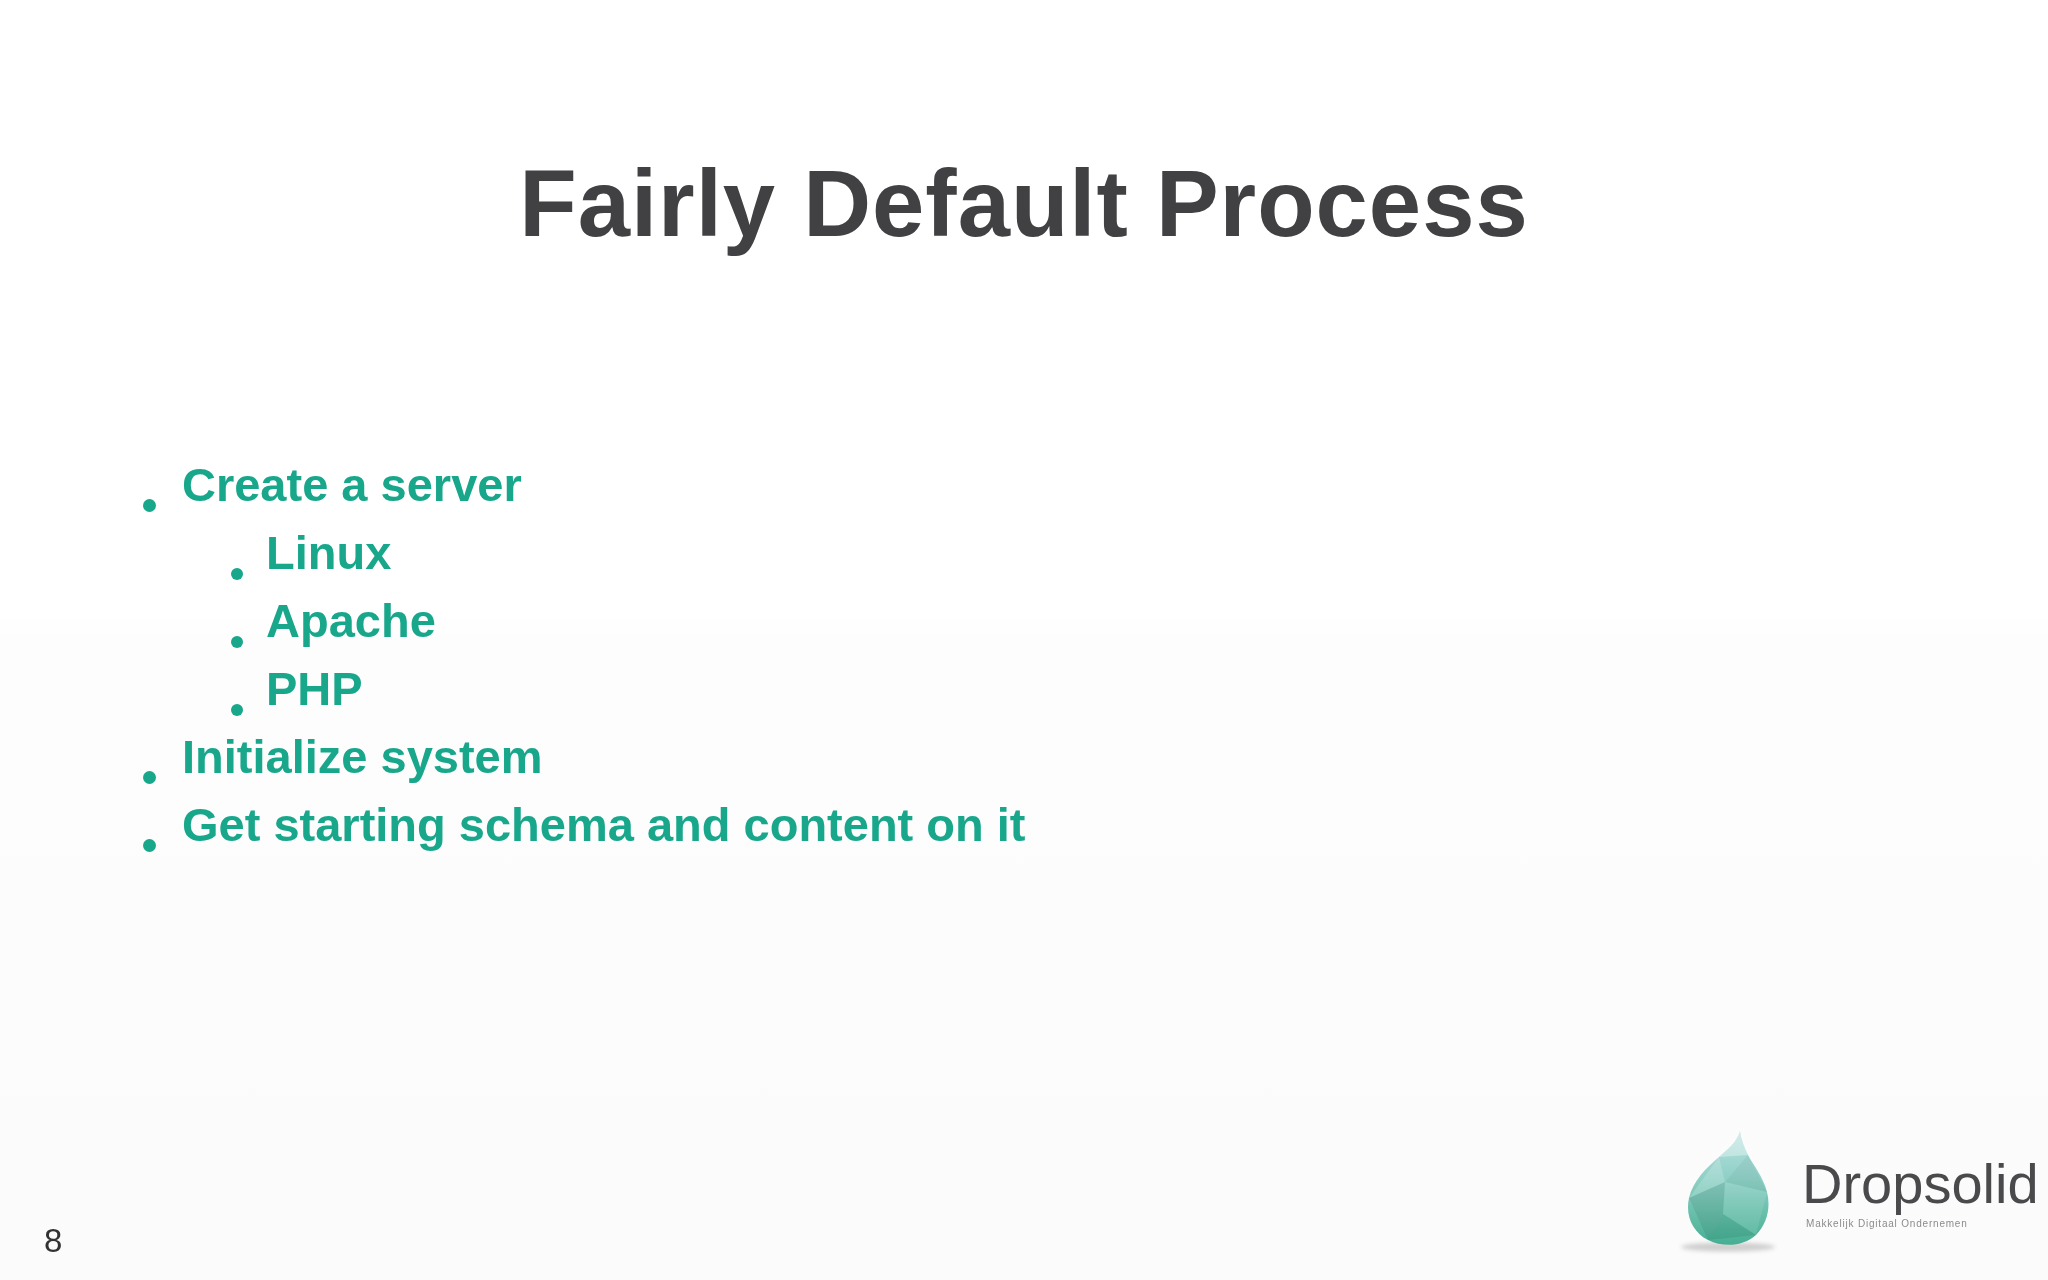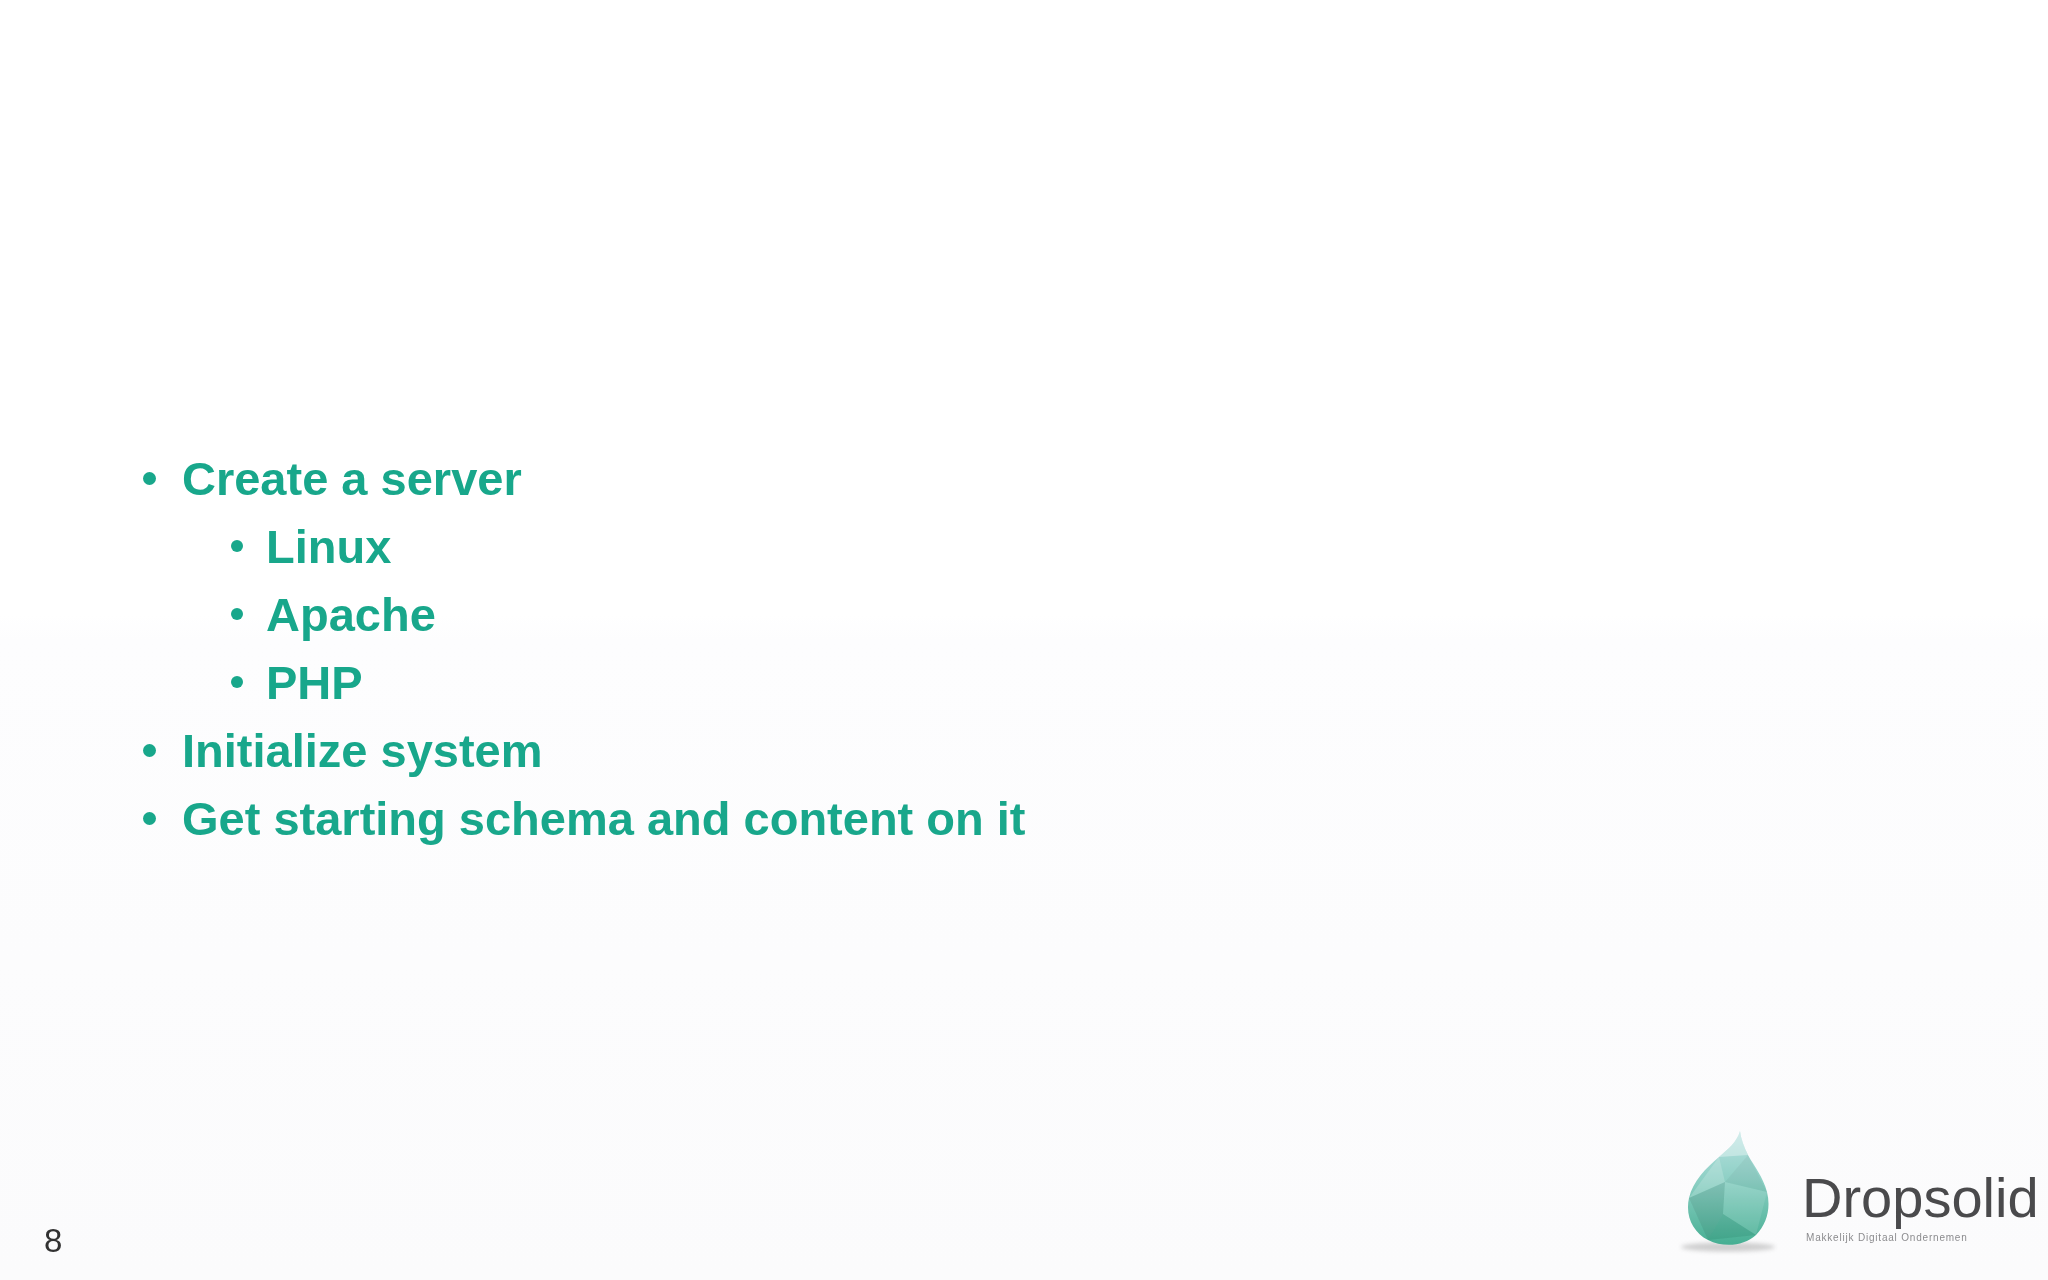--- a/index.html
+++ b/index.html
@@ -31,21 +31,21 @@
     color: var(--title-gray);
   }
 
   .bullets {
     position: absolute;
     top: 444px;
     left: 143px;
   }
   .row {
     display: flex;
-    align-items: center;
+    align-items: flex-end;
     height: 68px;
     font-size: 47px;
     font-weight: 700;
     color: var(--accent-teal);
     white-space: nowrap;
   }
   .row .dot {
     flex: none;
     width: 13px;
     height: 13px;
@@ -63,21 +63,21 @@
     font-size: 33px;
     font-weight: 400;
     color: #323232;
   }
 
   .logo {
     position: absolute;
     left: 1678px;
     top: 1116px;
     display: flex;
-    align-items: center;
+    align-items: flex-start;
   }
   .logo .drop-wrap { width: 100px; height: 140px; }
   .logo-text { margin-left: 24px; margin-top: 40px; }
   .brand {
     font-size: 56px;
     font-weight: 500;
     color: var(--brand-gray);
     letter-spacing: 0px;
     line-height: 1;
   }
@@ -90,20 +90,21 @@
     color: #77777a;
     opacity: 0.85;
     filter: blur(0.4px);
   }
 </style>
 </head>
 <body>
 
 <div class="slide">
 
+  <h1 class="title">Fairly Default Process</h1>
 
   <div class="bullets">
     <div class="row l1">
       <span class="dot"></span>
       <span>Create a server</span>
     </div>
     <div class="row l2">
       <span class="dot"></span>
       <span>Linux</span>
     </div>

